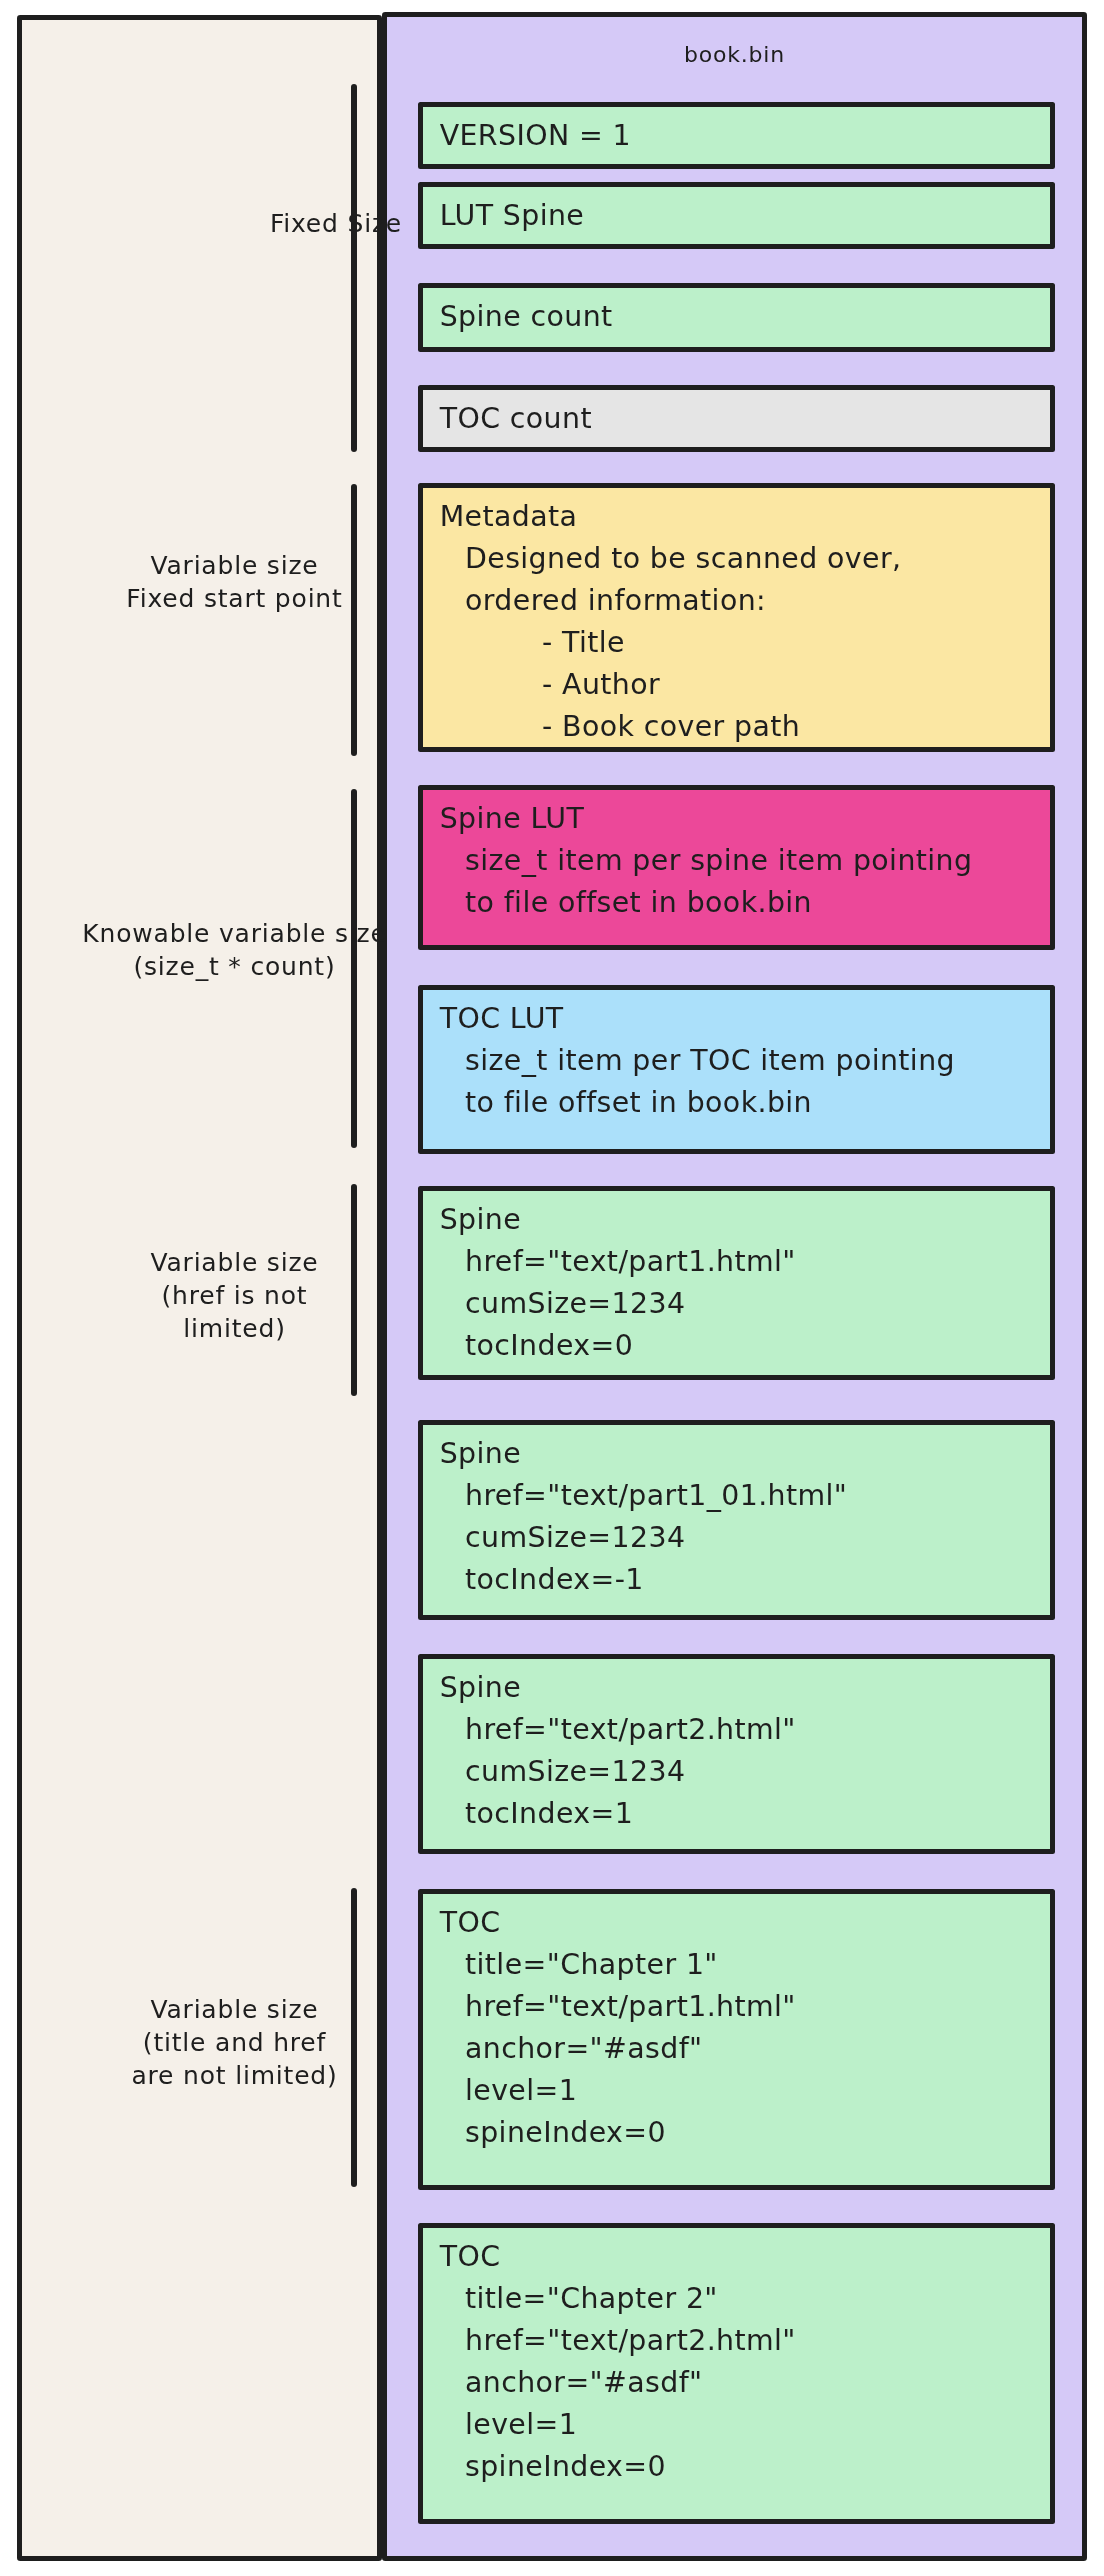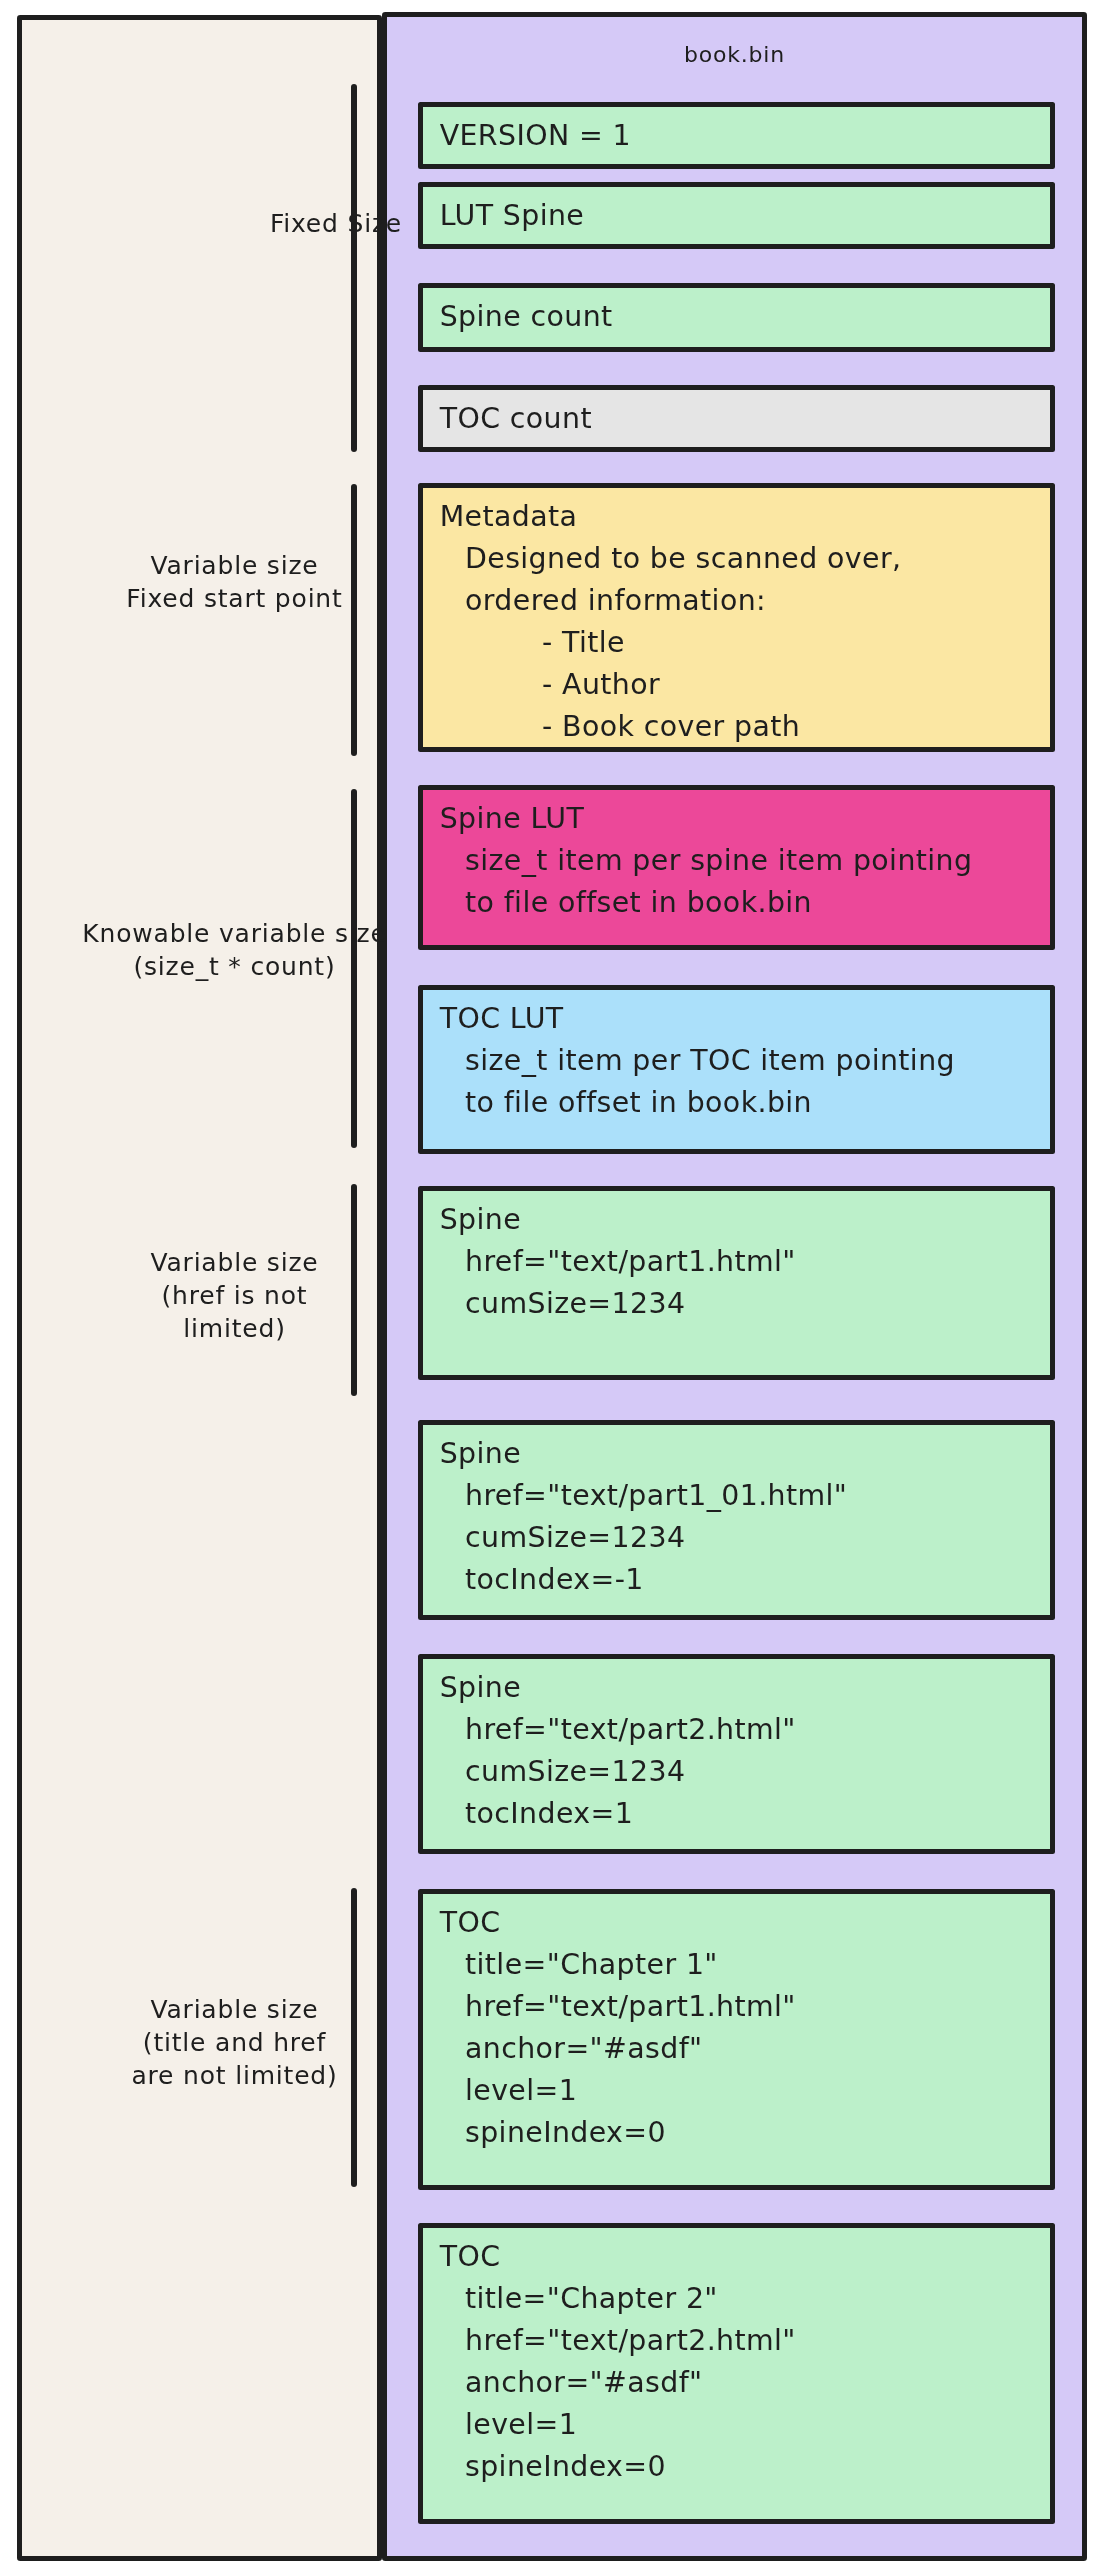--- a/index.html
+++ b/index.html
@@ -141,20 +141,21 @@
       </div>
       <div class="field-box" style="top: 985px; height: 169px; background: rgb(171, 224, 250);">
         <div class="box-line indent-0">TOC LUT</div>
         <div class="box-line indent-1">size_t item per TOC item pointing</div>
         <div class="box-line indent-1">to file offset in book.bin</div>
       </div>
       <div class="field-box" style="top: 1186px; height: 194px; background: rgb(188, 240, 202);">
         <div class="box-line indent-0">Spine</div>
         <div class="box-line indent-1">href="text/part1.html"</div>
         <div class="box-line indent-1">cumSize=1234</div>
+        <div class="box-line indent-1">tocIndex=0</div>
       </div>
       <div class="field-box" style="top: 1420px; height: 200px; background: rgb(188, 240, 202);">
         <div class="box-line indent-0">Spine</div>
         <div class="box-line indent-1">href="text/part1_01.html"</div>
         <div class="box-line indent-1">cumSize=1234</div>
         <div class="box-line indent-1">tocIndex=-1</div>
       </div>
       <div class="field-box" style="top: 1654px; height: 200px; background: rgb(188, 240, 202);">
         <div class="box-line indent-0">Spine</div>
         <div class="box-line indent-1">href="text/part2.html"</div>

